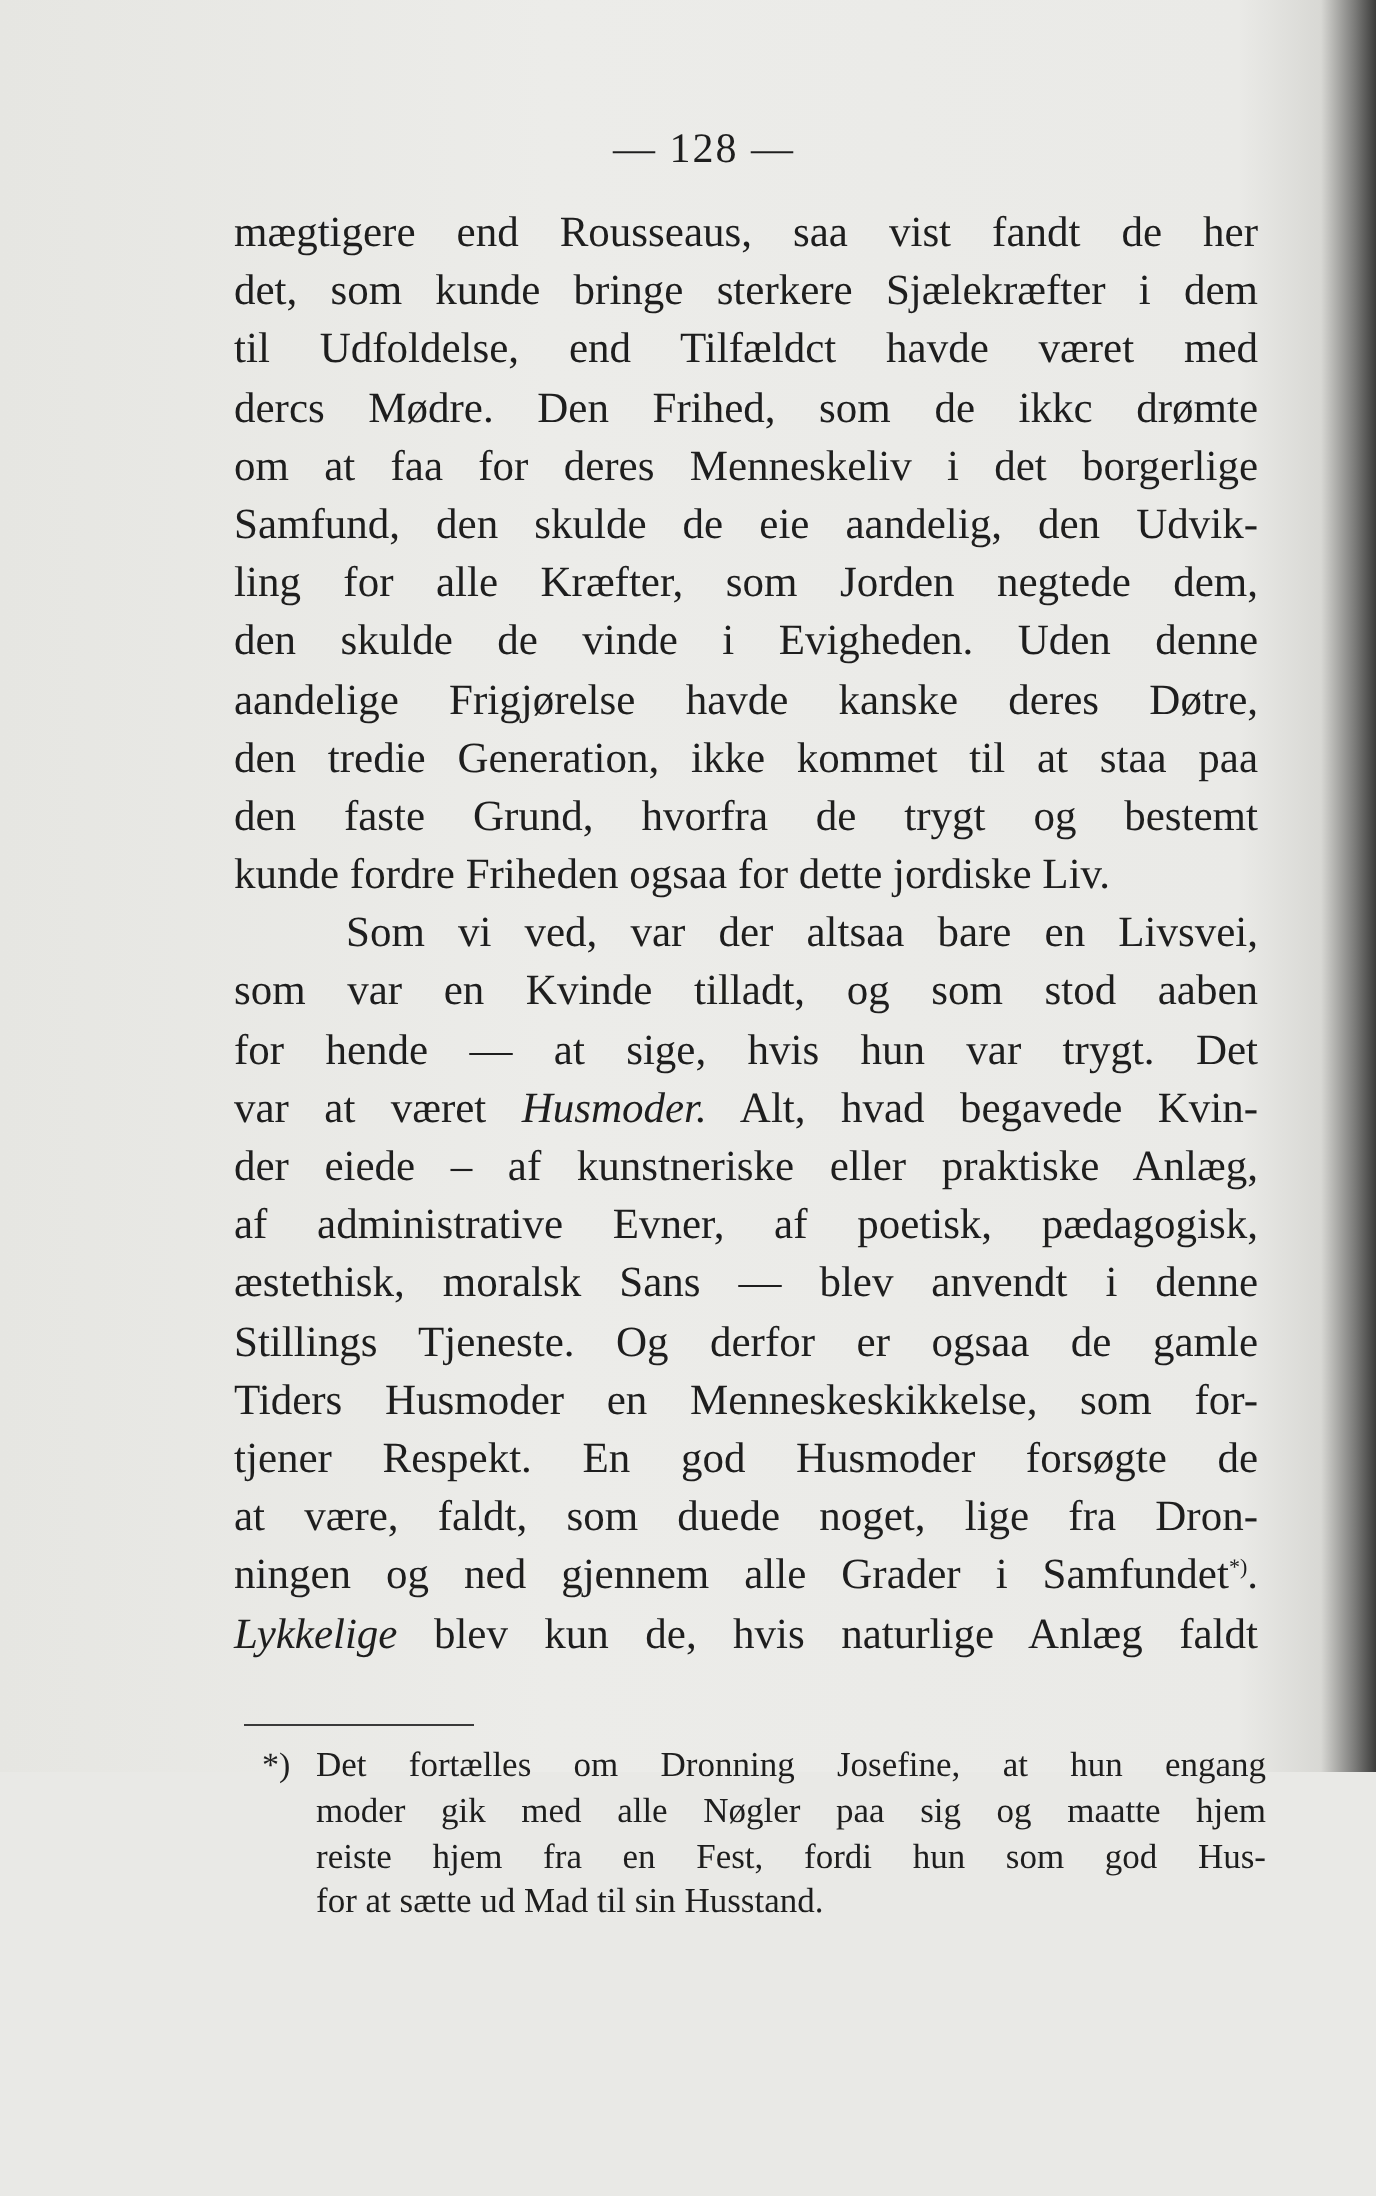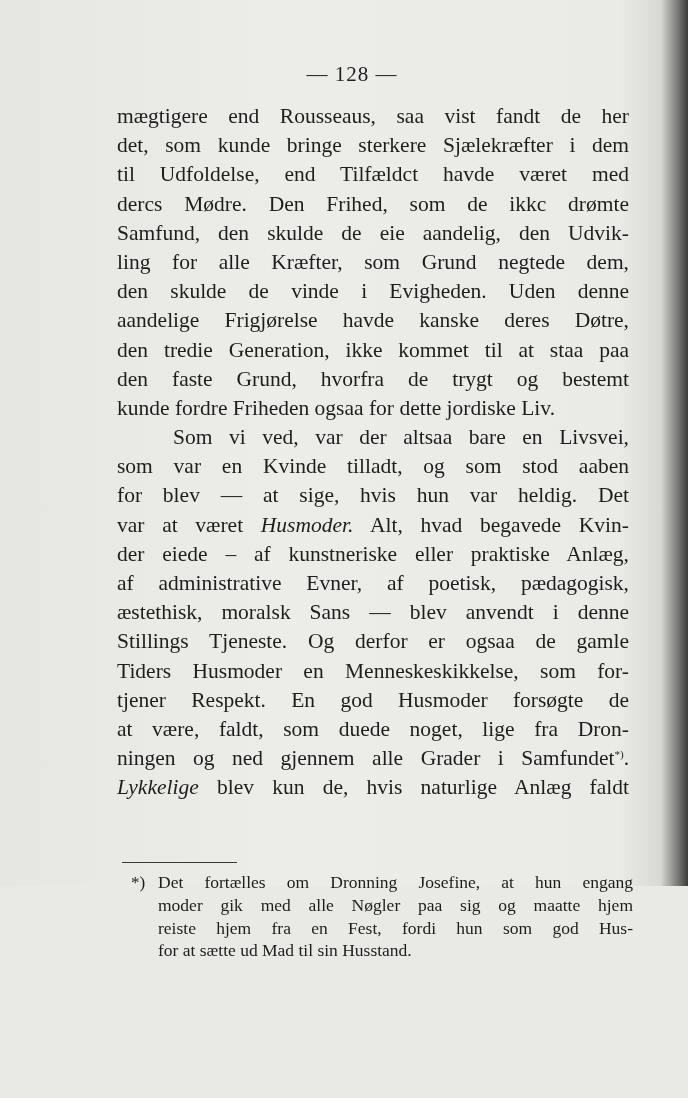--- a/index.html
+++ b/index.html
@@ -51,30 +51,31 @@
 <body>
 
 <div class="page">
   <div class="page-number">— 128 —</div>
 
   <div class="body-text">
     <span class="line">mægtigere end Rousseaus, saa vist fandt de her</span>
     <span class="line">det, som kunde bringe sterkere Sjælekræfter i dem</span>
     <span class="line">til Udfoldelse, end Tilfældct havde været med</span>
     <span class="line">dercs Mødre. Den Frihed, som de ikkc drømte</span>
+    <span class="line">om at faa for deres Menneskeliv i det borgerlige</span>
     <span class="line">Samfund, den skulde de eie aandelig, den Udvik-</span>
-    <span class="line">ling for alle Kræfter, som Grund negtede dem,</span>
+    <span class="line">ling for alle Kræfter, som Jorden negtede dem,</span>
     <span class="line">den skulde de vinde i Evigheden. Uden denne</span>
     <span class="line">aandelige Frigjørelse havde kanske deres Døtre,</span>
     <span class="line">den tredie Generation, ikke kommet til at staa paa</span>
     <span class="line">den faste Grund, hvorfra de trygt og bestemt</span>
     <span class="line last">kunde fordre Friheden ogsaa for dette jordiske Liv.</span>
     <span class="line indent">Som vi ved, var der altsaa bare en Livsvei,</span>
     <span class="line">som var en Kvinde tilladt, og som stod aaben</span>
-    <span class="line">for blev — at sige, hvis hun var heldig. Det</span>
+    <span class="line">for hende — at sige, hvis hun var trygt. Det</span>
     <span class="line"><span>var at været </span><span class="it">Husmoder.</span><span> Alt, hvad begavede Kvin-</span></span>
     <span class="line">der eiede – af kunstneriske eller praktiske Anlæg,</span>
     <span class="line">af administrative Evner, af poetisk, pædagogisk,</span>
     <span class="line">æstethisk, moralsk Sans — blev anvendt i denne</span>
     <span class="line">Stillings Tjeneste. Og derfor er ogsaa de gamle</span>
     <span class="line">Tiders Husmoder en Menneskeskikkelse, som for-</span>
     <span class="line">tjener Respekt. En god Husmoder forsøgte de</span>
     <span class="line">at være, faldt, som duede noget, lige fra Dron-</span>
     <span class="line"><span>ningen og ned gjennem alle Grader i Samfundet</span><sup>*)</sup><span>.</span></span>
     <span class="line"><span class="it">Lykkelige</span><span> blev kun de, hvis naturlige Anlæg faldt</span></span>

